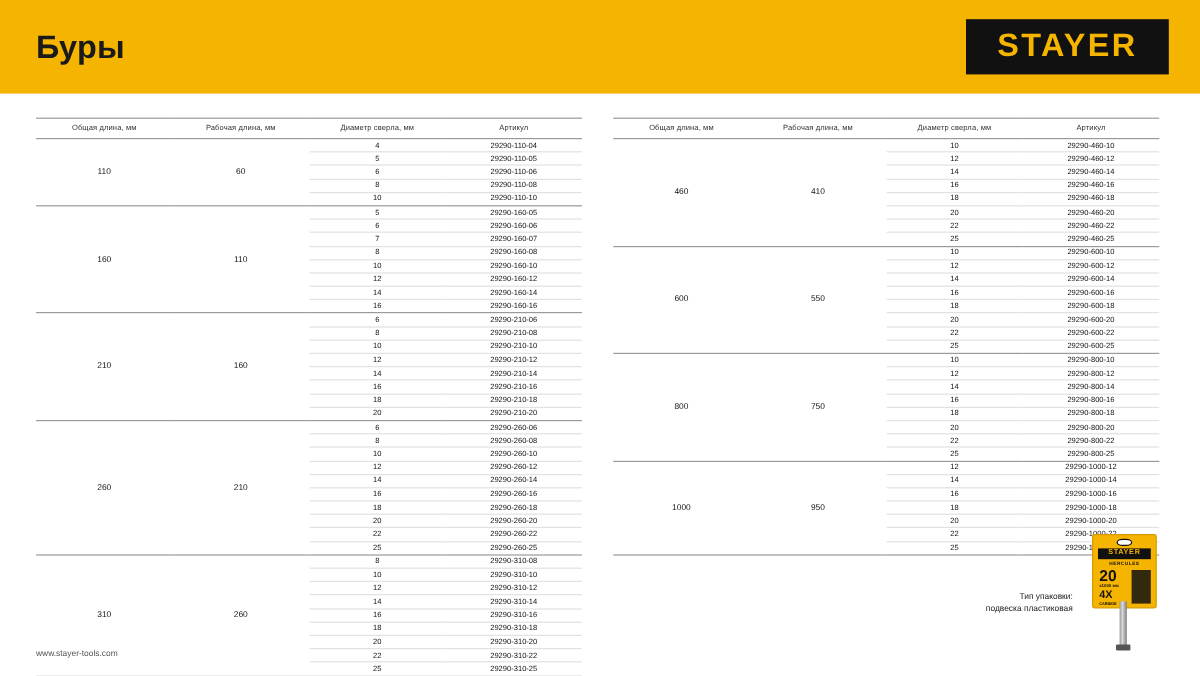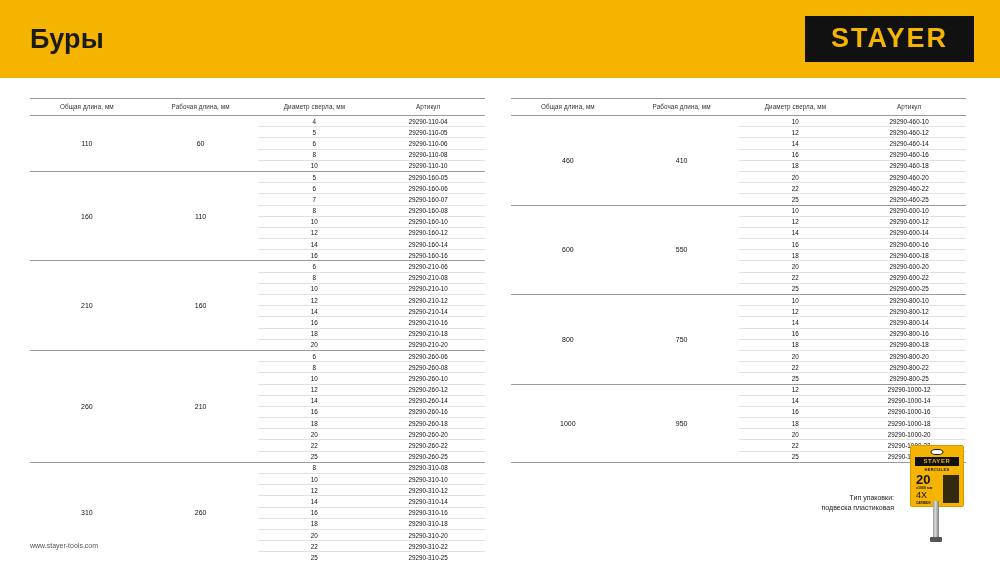--- a/index.html
+++ b/index.html
@@ -147,21 +147,21 @@
     position:absolute;
     top:40px; left:5px;
     font-size:3.6px;
     font-weight:bold;
     color:#111;
   }
   .hang-4x {
     position:absolute;
     top:45px; left:5px;
     font-size:9px;
-    font-weight:normal;
+    font-weight:bold;
     color:#111;
     line-height:1;
   }
   .hang-4x-sub {
     position:absolute;
     top:55px; left:5px;
     font-size:3.2px;
     font-weight:bold;
     color:#111;
   }

